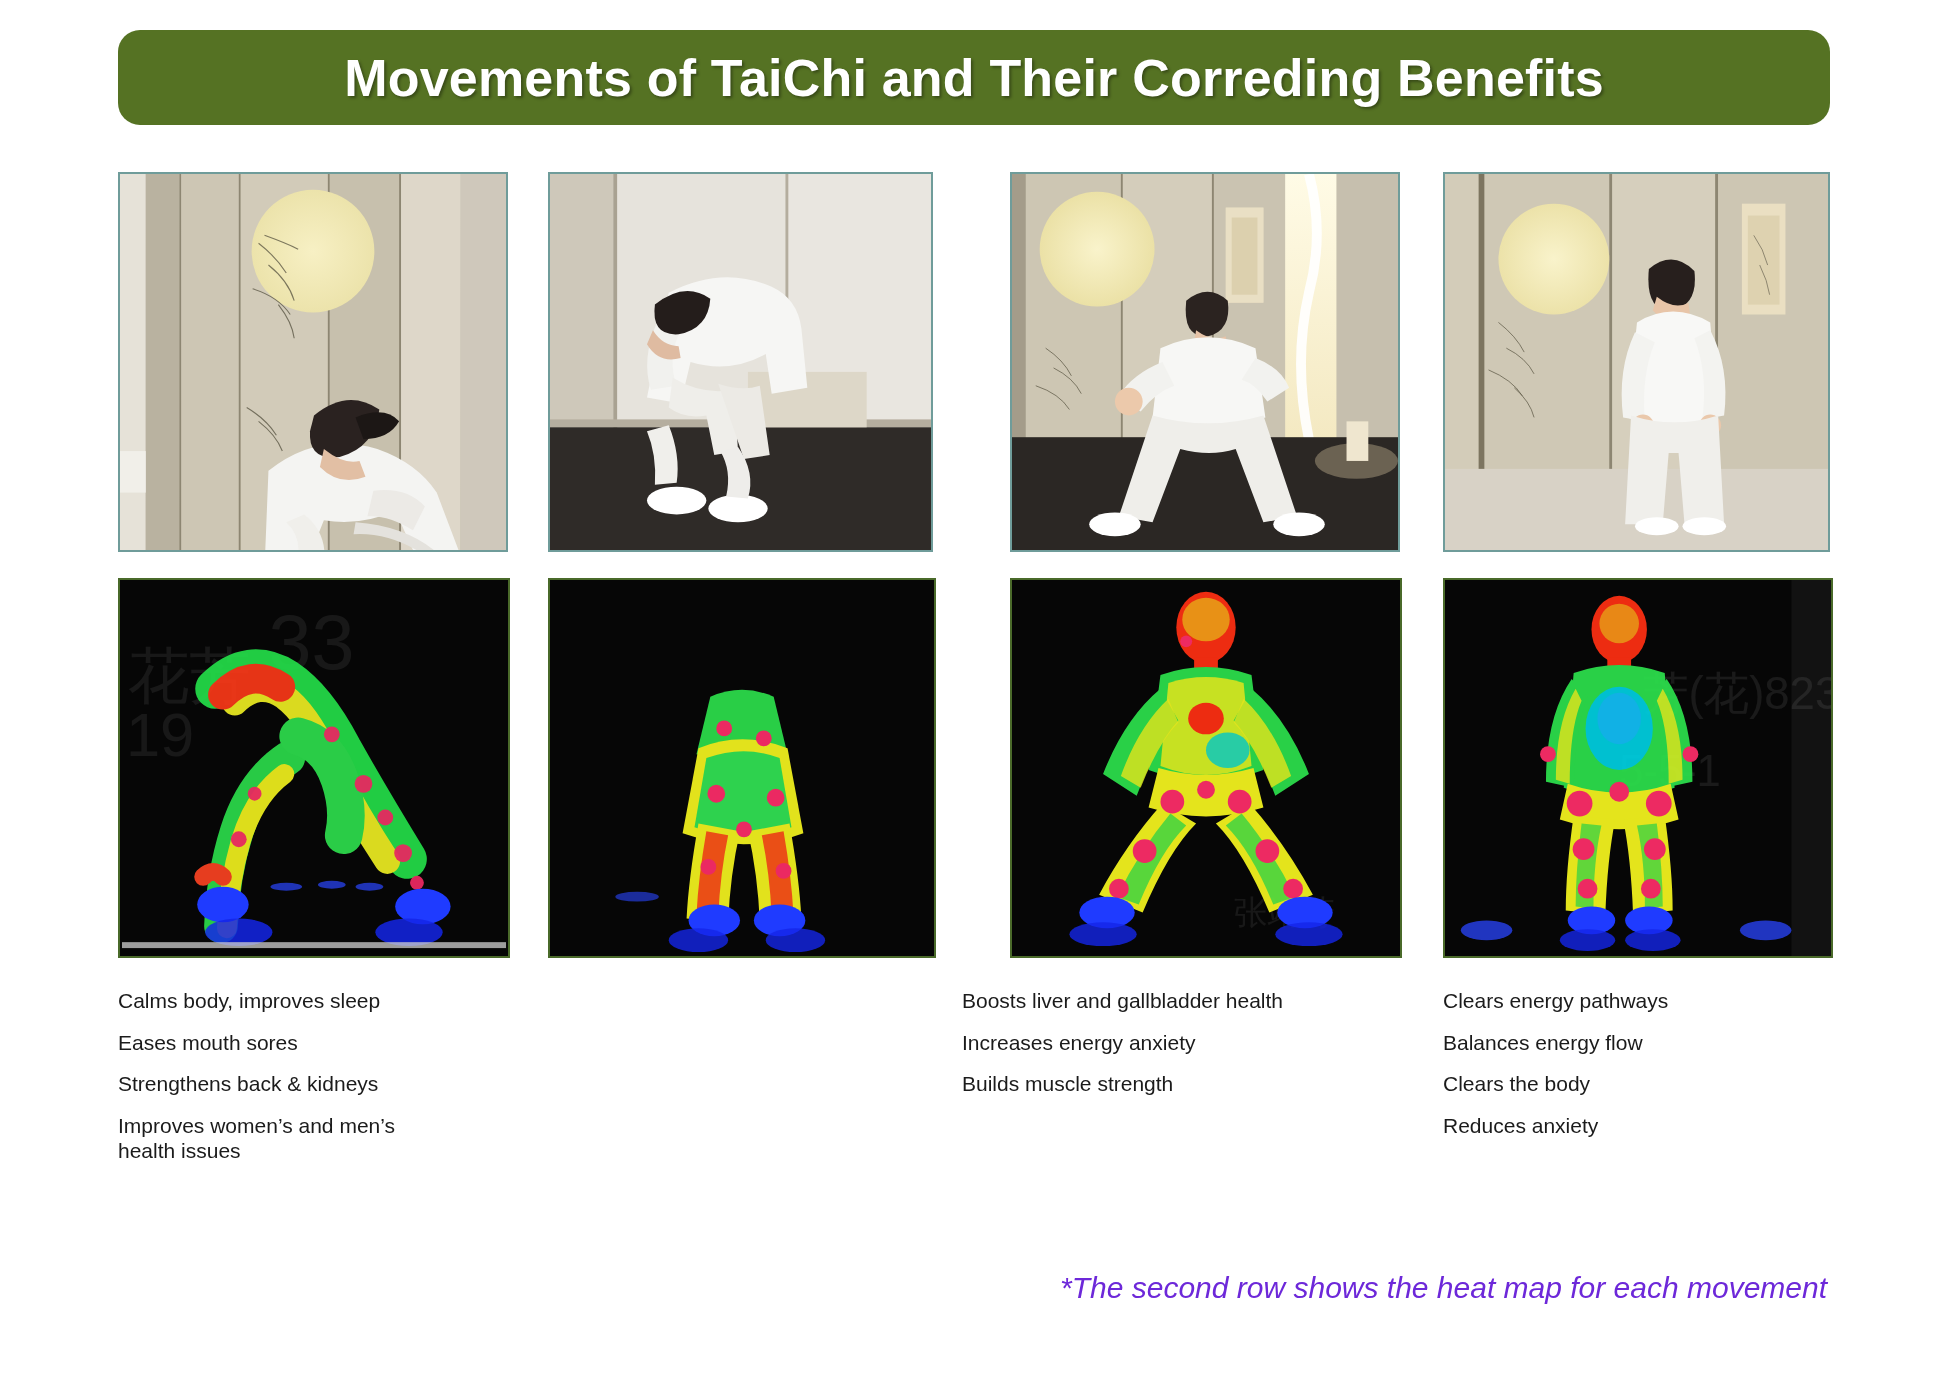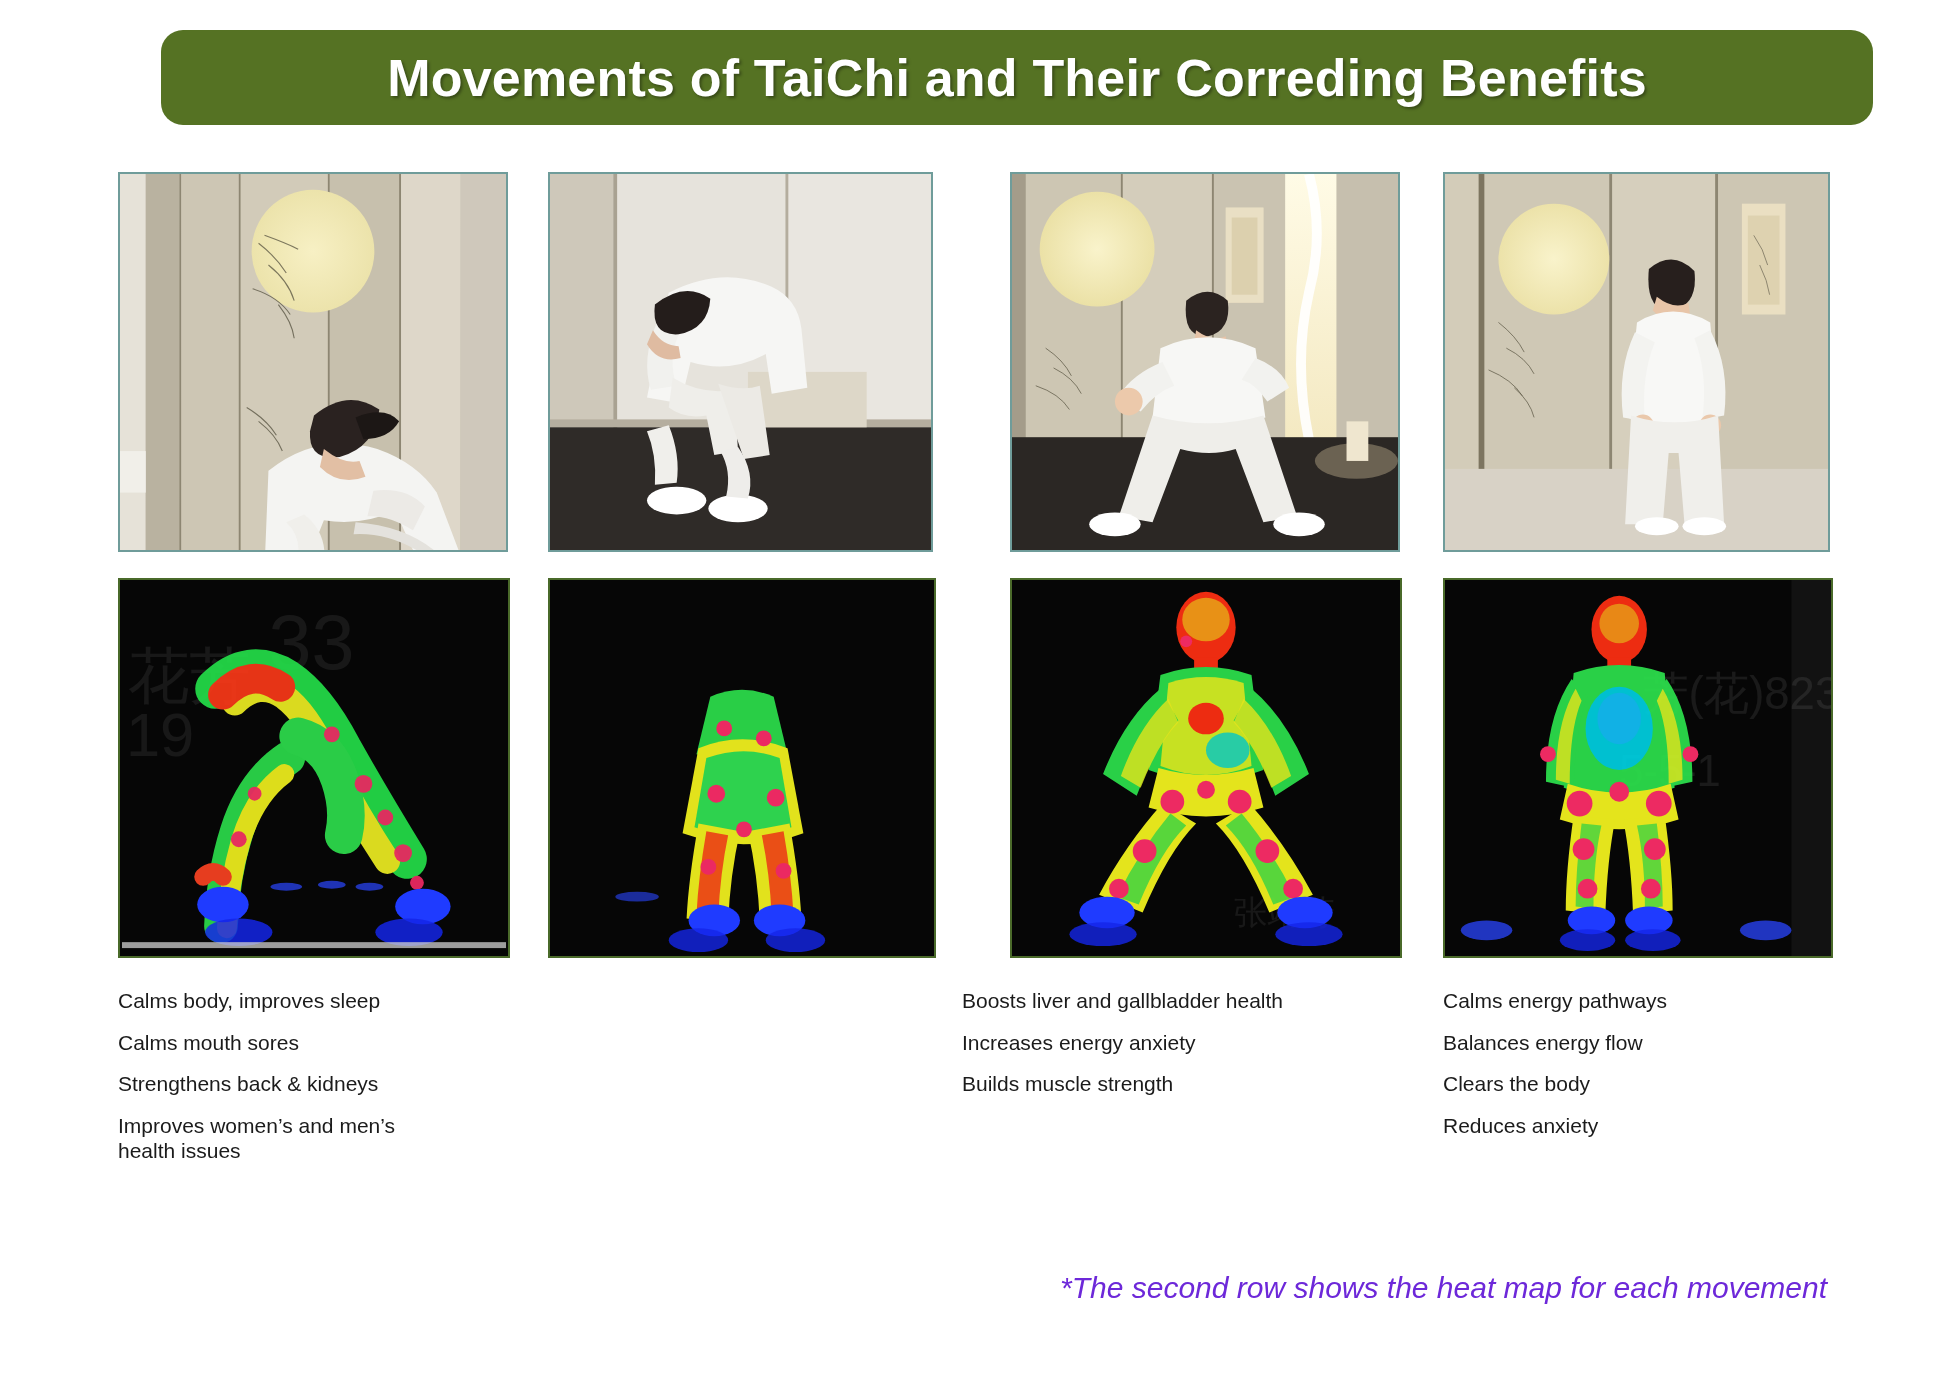--- a/index.html
+++ b/index.html
@@ -9,21 +9,21 @@
     font-family:"Liberation Sans", sans-serif;
     overflow:hidden;
     position:relative;
   }
   .slide{position:absolute;inset:0;}
 
   
   .title-banner{
     position:absolute;left:118px;top:30px;width:1712px;height:95px;
     background:#557223;border-radius:22px;
-    display:flex;align-items:center;justify-content:center;margin-left:43px;
+    display:flex;align-items:center;justify-content:center;
   }
   .title-text{
     color:#ffffff;font-size:52px;font-weight:bold;letter-spacing:.2px;
     text-shadow:2px 2px 3px rgba(0,0,0,.35);
     white-space:nowrap;
   }
 
   .photo-frame{
     position:absolute;top:172px;
     border:2px solid #6f9c9a;
@@ -379,34 +379,34 @@
       <ellipse cx="206" cy="344" rx="24" ry="14" fill="#1f3bff"></ellipse>
       <ellipse cx="144" cy="364" rx="28" ry="11" fill="#1426e8" opacity=".8"></ellipse>
       <ellipse cx="210" cy="364" rx="28" ry="11" fill="#1426e8" opacity=".8"></ellipse>
       <ellipse cx="42" cy="354" rx="26" ry="10" fill="#2a46ff" opacity=".75"></ellipse>
       <ellipse cx="324" cy="354" rx="26" ry="10" fill="#2a46ff" opacity=".75"></ellipse>
     </svg>
   </div>
 
   <div class="textcol t0">
     <div class="benefit"> Calms body, improves sleep</div>
-    <div class="benefit">Calms mouth sores</div>
+    <div class="benefit">Eases mouth sores</div>
     <div class="benefit">Strengthens back &amp; kidneys</div>
     <div class="benefit">Improves women’s and men’s health issues</div>
   </div>
 
 
   <div class="textcol t2">
     <div class="benefit">Boosts liver and gallbladder health</div>
     <div class="benefit">Increases energy anxiety</div>
     <div class="benefit">Builds muscle strength</div>
   </div>
 
   <div class="textcol t3">
-    <div class="benefit">Calms energy pathways</div>
+    <div class="benefit">Clears energy pathways</div>
     <div class="benefit">Balances energy flow</div>
     <div class="benefit">Clears the body</div>
     <div class="benefit">Reduces anxiety</div>
   </div>
 
   <div class="footnote">
     <span class="fn-line">*The second row shows the heat map for each movement</span>
   </div>
 
 </div>

